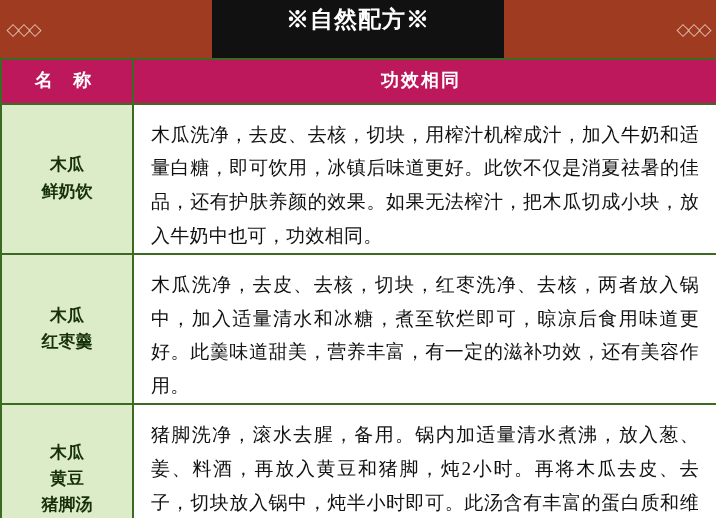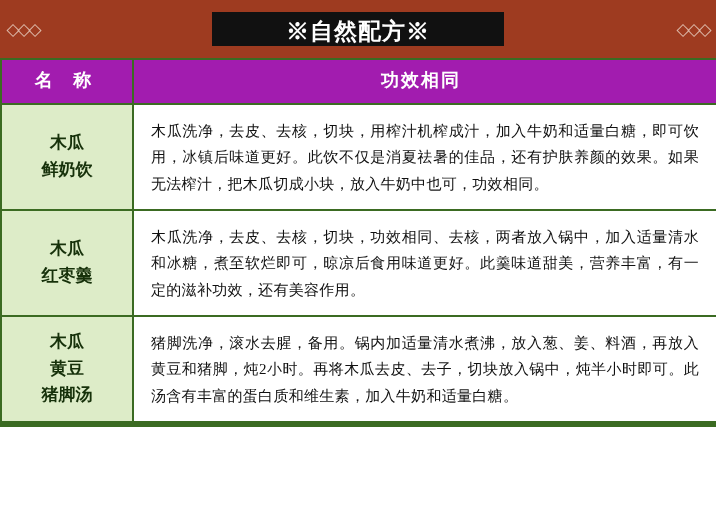--- a/index.html
+++ b/index.html
@@ -41,39 +41,39 @@
     color: #e8cfc0;
     font-size: 17px;
     letter-spacing: -2px;
     opacity: 0.85;
   }
   .banner-deco.left { left: 0; }
   .banner-deco.right { right: 0; }
   .banner-plate {
     background: #111111;
     color: #ffffff;
-    padding: 7px 74px 0 74px;
+    padding: 7px 74px 24px 74px;
     font-size: 23px;
     font-weight: bold;
     letter-spacing: 1px;
     line-height: 1.15;
     white-space: nowrap;
   }
 
   
   .tbl {
     width: 716px;
     border-collapse: collapse;
     table-layout: fixed;
   }
   .tbl col.c1 { width: 132px; }
   .tbl col.c2 { width: 584px; }
 
   .tbl th {
-    background: #a21caf;
+    background: #be185d;
     color: #ffffff;
     font-size: 18px;
     font-weight: bold;
     letter-spacing: 2px;
     padding: 10px 8px 11px 0;
     border: 2px solid #3b6b22;
     line-height: 1.2;
   }
   .tbl th.name-h { letter-spacing: 8px; text-indent: 8px; }
 
@@ -85,24 +85,24 @@
   .tbl td.name {
     background: #ddecc8;
     text-align: center;
     font-size: 17px;
     font-weight: bold;
     color: #16310a;
     line-height: 1.55;
     padding: 8px 16px;
   }
   .tbl td.method {
-    font-size: 15px;
+    font-size: 19px;
     color: #111111;
     line-height: 1.78;
-    padding: 13px 17px 11px 17px;
+    padding: 13px 17px 0 17px;
     text-align: justify;
     text-justify: inter-ideograph;
     letter-spacing: 0.3px;
   }
   .name-line { display: block; }
 
   
   .bottom-rule {
     height: 4px;
     background: #3b6b22;
@@ -137,21 +137,21 @@
           <span class="name-line">木瓜</span>
           <span class="name-line">鲜奶饮</span>
         </td>
         <td class="method">木瓜洗净，去皮、去核，切块，用榨汁机榨成汁，加入牛奶和适量白糖，即可饮用，冰镇后味道更好。此饮不仅是消夏祛暑的佳品，还有护肤养颜的效果。如果无法榨汁，把木瓜切成小块，放入牛奶中也可，功效相同。</td>
       </tr>
       <tr>
         <td class="name">
           <span class="name-line">木瓜</span>
           <span class="name-line">红枣羹</span>
         </td>
-        <td class="method">木瓜洗净，去皮、去核，切块，功效相同、去核，两者放入锅中，加入适量清水和冰糖，煮至软烂即可，晾凉后食用味道更好。此羹味道甜美，营养丰富，有一定的滋补功效，还有美容作用。</td>
+        <td class="method">木瓜洗净，去皮、去核，切块，红枣洗净、去核，两者放入锅中，加入适量清水和冰糖，煮至软烂即可，晾凉后食用味道更好。此羹味道甜美，营养丰富，有一定的滋补功效，还有美容作用。</td>
       </tr>
       <tr>
         <td class="name">
           <span class="name-line">木瓜</span>
           <span class="name-line">黄豆</span>
           <span class="name-line">猪脚汤</span>
         </td>
         <td class="method">猪脚洗净，滚水去腥，备用。锅内加适量清水煮沸，放入葱、姜、料酒，再放入黄豆和猪脚，炖2小时。再将木瓜去皮、去子，切块放入锅中，炖半小时即可。此汤含有丰富的蛋白质和维生素，加入牛奶和适量白糖。</td>
       </tr>
     </tbody>

